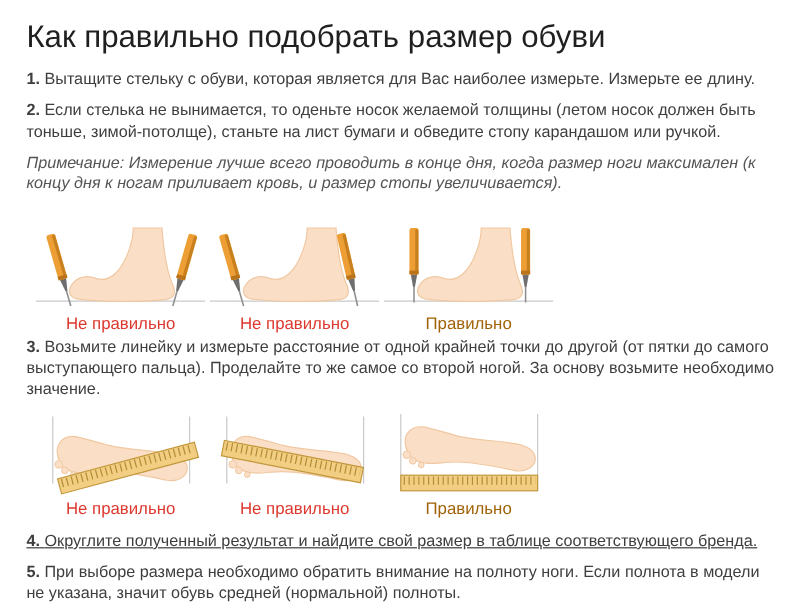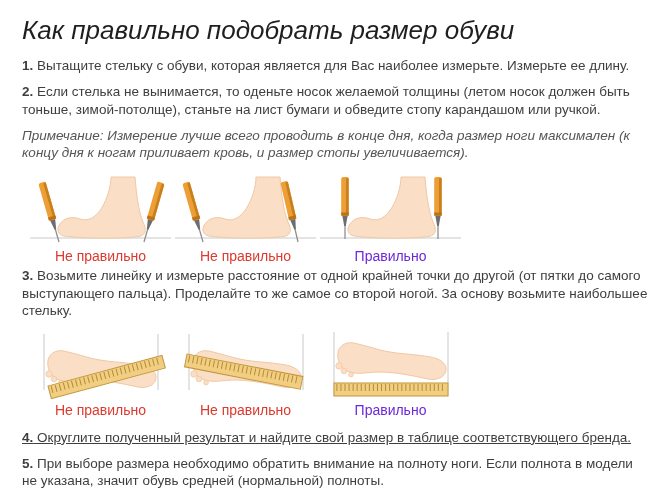--- a/index.html
+++ b/index.html
@@ -3,32 +3,32 @@
 <meta charset="utf-8">
 <style>
   html,body{margin:0;padding:0;}
   body{
     width:670px;height:503px;overflow:hidden;background:#ffffff;
     font-family:"Liberation Sans", sans-serif;color:#3e3e3e;
     box-sizing:border-box;padding:16px 22px 0 22px;
   }
   h1{
     margin:0 0 12px 0;font-size:26px;line-height:1.12;font-weight:400;
-    color:#1f1f1f;letter-spacing:0;font-style:italic;
+    color:#1f1f1f;letter-spacing:0;
   }
   p{margin:0 0 9px 0;font-size:13.5px;line-height:1.28;}
   p .num{font-weight:bold;}
-  p.note{font-style:italic;color:#555;margin-bottom:7px;}
+  p.note{font-style:italic;color:#555;margin-bottom:20px;}
   .figrow{display:flex;margin:0 0 0 6px;}
   .figrow.pencils{margin-bottom:2px;}
   .figrow.rulers{margin-bottom:8px;}
   figure{margin:0;padding:0;width:145px;text-align:center;}
   figcaption{font-size:14px;line-height:1.2;margin-top:2px;text-align:center;}
   .wrong{color:#dd392e;}
-  .correct{color:#6d28d9;}
+  .correct{color:#a16207;}
   svg{display:block;}
   .defs{position:absolute;width:0;height:0;}
 </style>
 </head>
 <body>
 
 <svg class="defs" aria-hidden="true">
   <defs>
     <g id="pencil">
       <line x1="0" y1="0" x2="0" y2="-15" stroke="#8f8f8f" stroke-width="1.3"></line>
@@ -82,21 +82,21 @@
     <svg width="145" height="78" viewBox="0 0 145 78">
       <line x1="2" y1="70" x2="143" y2="70" stroke="#c9c9c9" stroke-width="1"></line>
       <use href="#foot-side"></use>
       <use href="#pencil" transform="translate(27,71)"></use>
       <use href="#pencil" transform="translate(120,71)"></use>
     </svg>
     <figcaption class="correct">Правильно</figcaption>
   </figure>
 </div>
 
-<p><b class="num">3.</b> <span>Возьмите линейку и измерьте расстояние от одной крайней точки до другой (от пятки до самого выступающего пальца). Проделайте то же самое со второй ногой. За основу возьмите наибольшее стельку.</span></p>
+<p><b class="num">3.</b> <span>Возьмите линейку и измерьте расстояние от одной крайней точки до другой (от пятки до самого выступающего пальца). Проделайте то же самое со второй ногой. За основу возьмите необходимо значение.</span></p>
 
 <div class="figrow rulers" style="margin-top:8px;">
   <figure>
     <svg width="145" height="72" viewBox="0 0 145 72">
       <line x1="16" y1="6" x2="16" y2="62" stroke="#c9c9c9" stroke-width="1"></line>
       <line x1="130" y1="6" x2="130" y2="62" stroke="#c9c9c9" stroke-width="1"></line>
       <use href="#footprint"></use>
       <use href="#ruler" transform="translate(20,58) rotate(-15)"></use>
     </svg>
     <figcaption class="wrong">Не правильно</figcaption>

